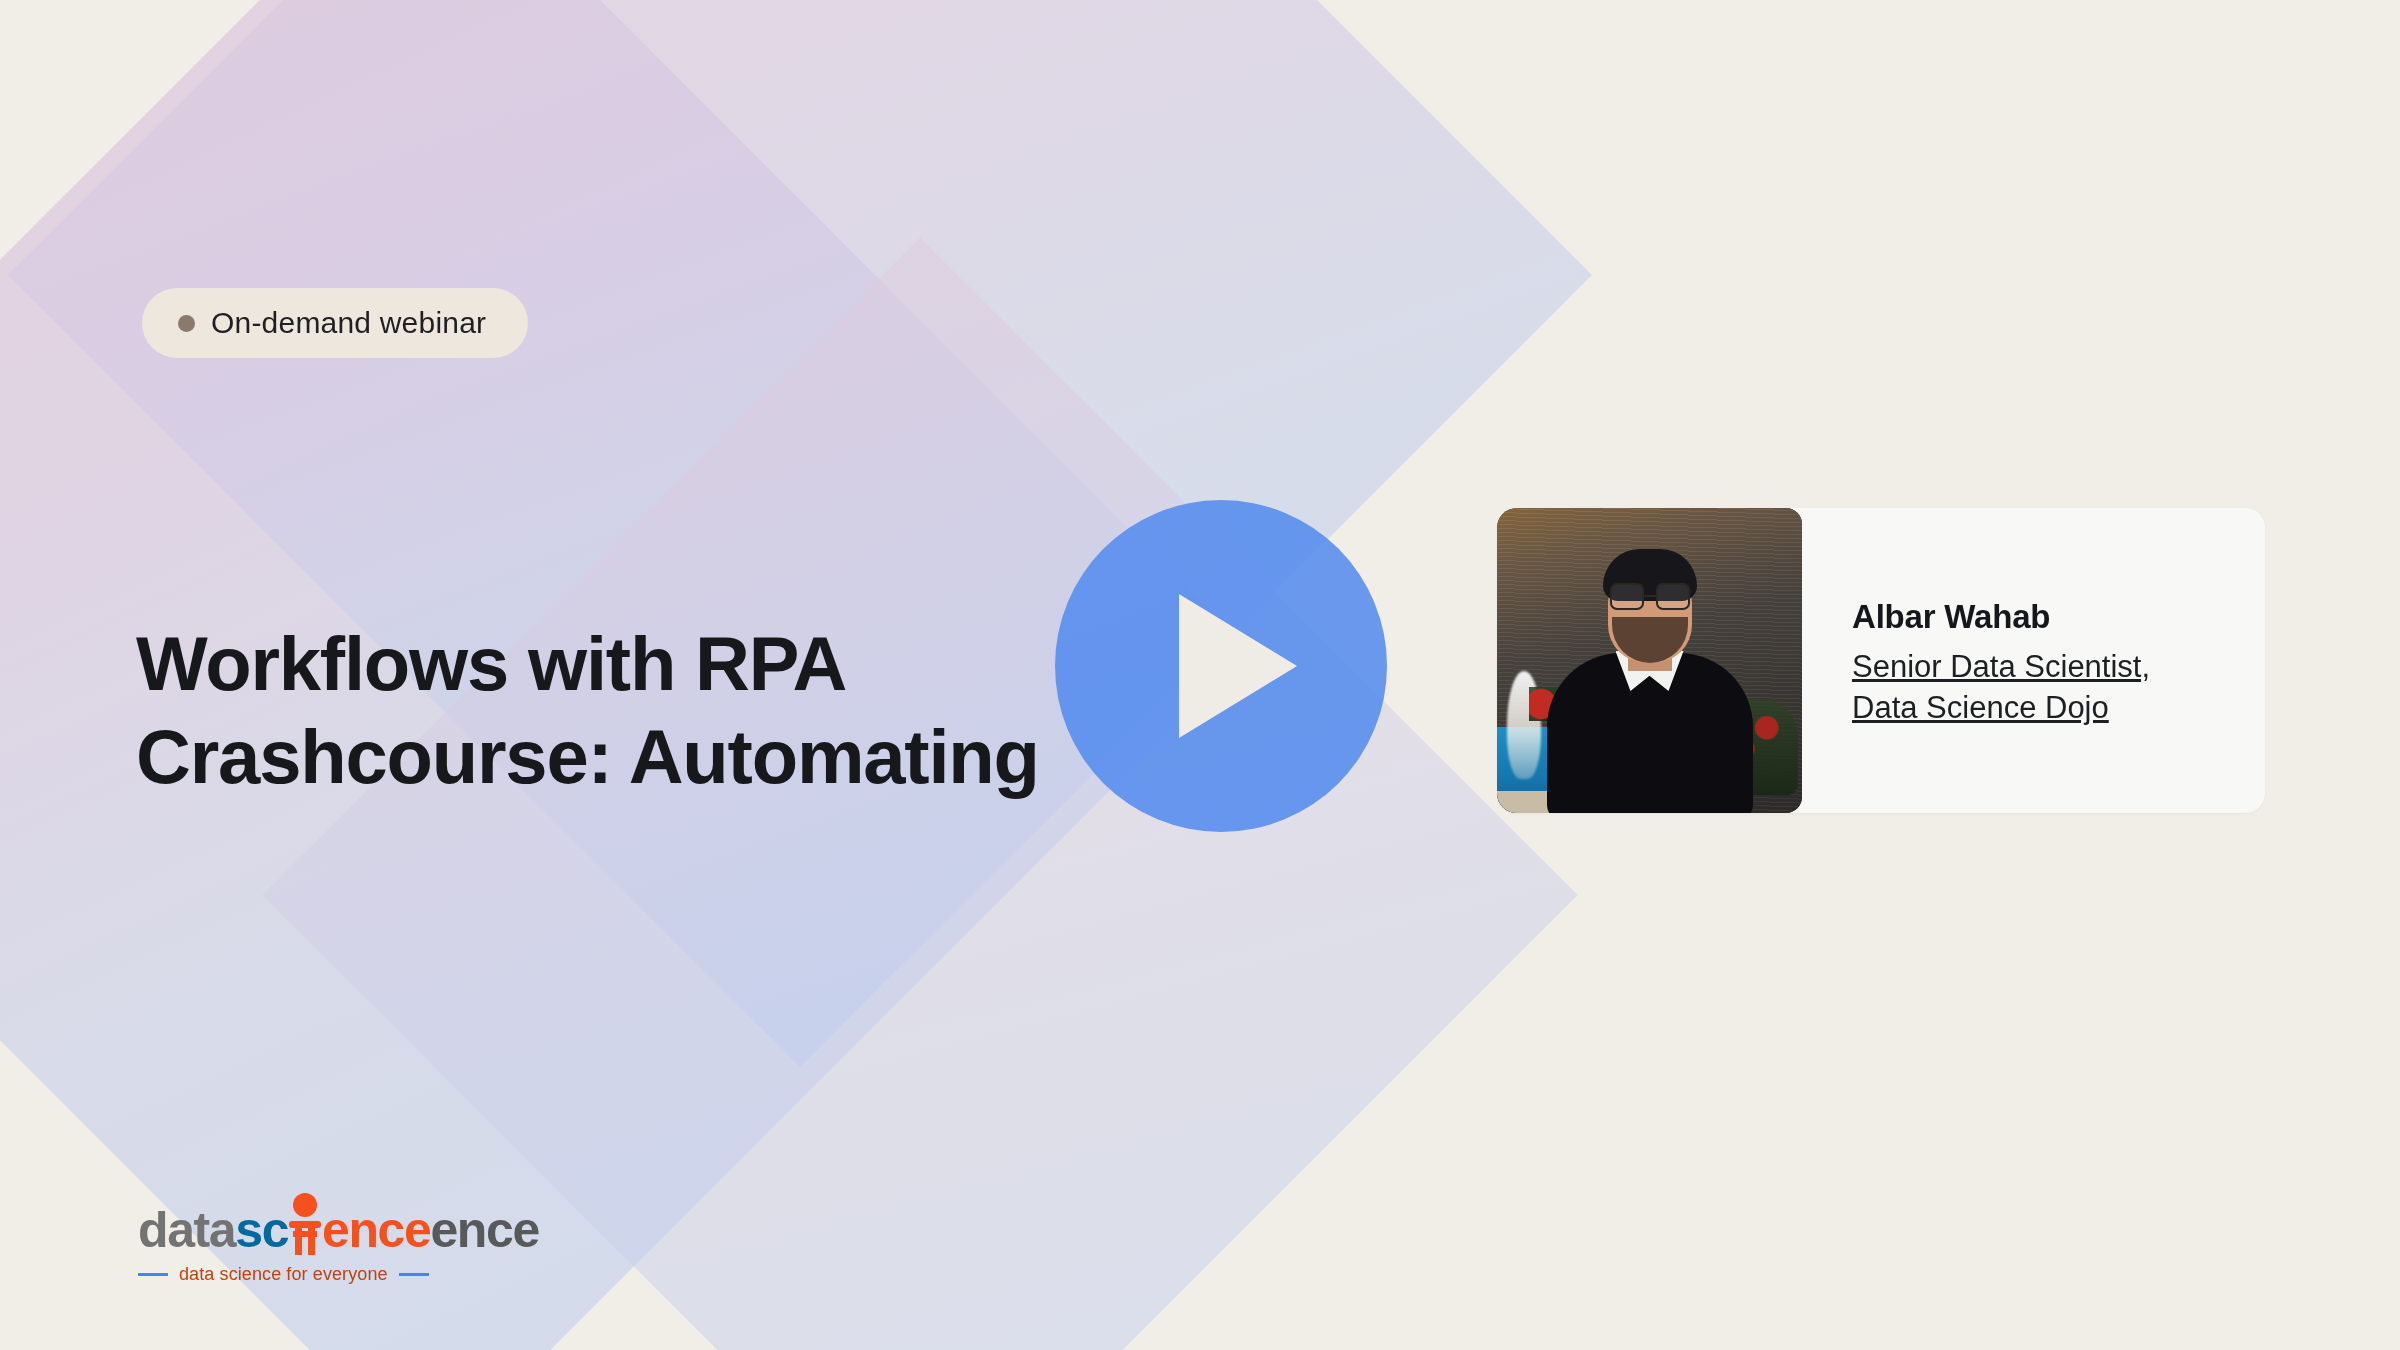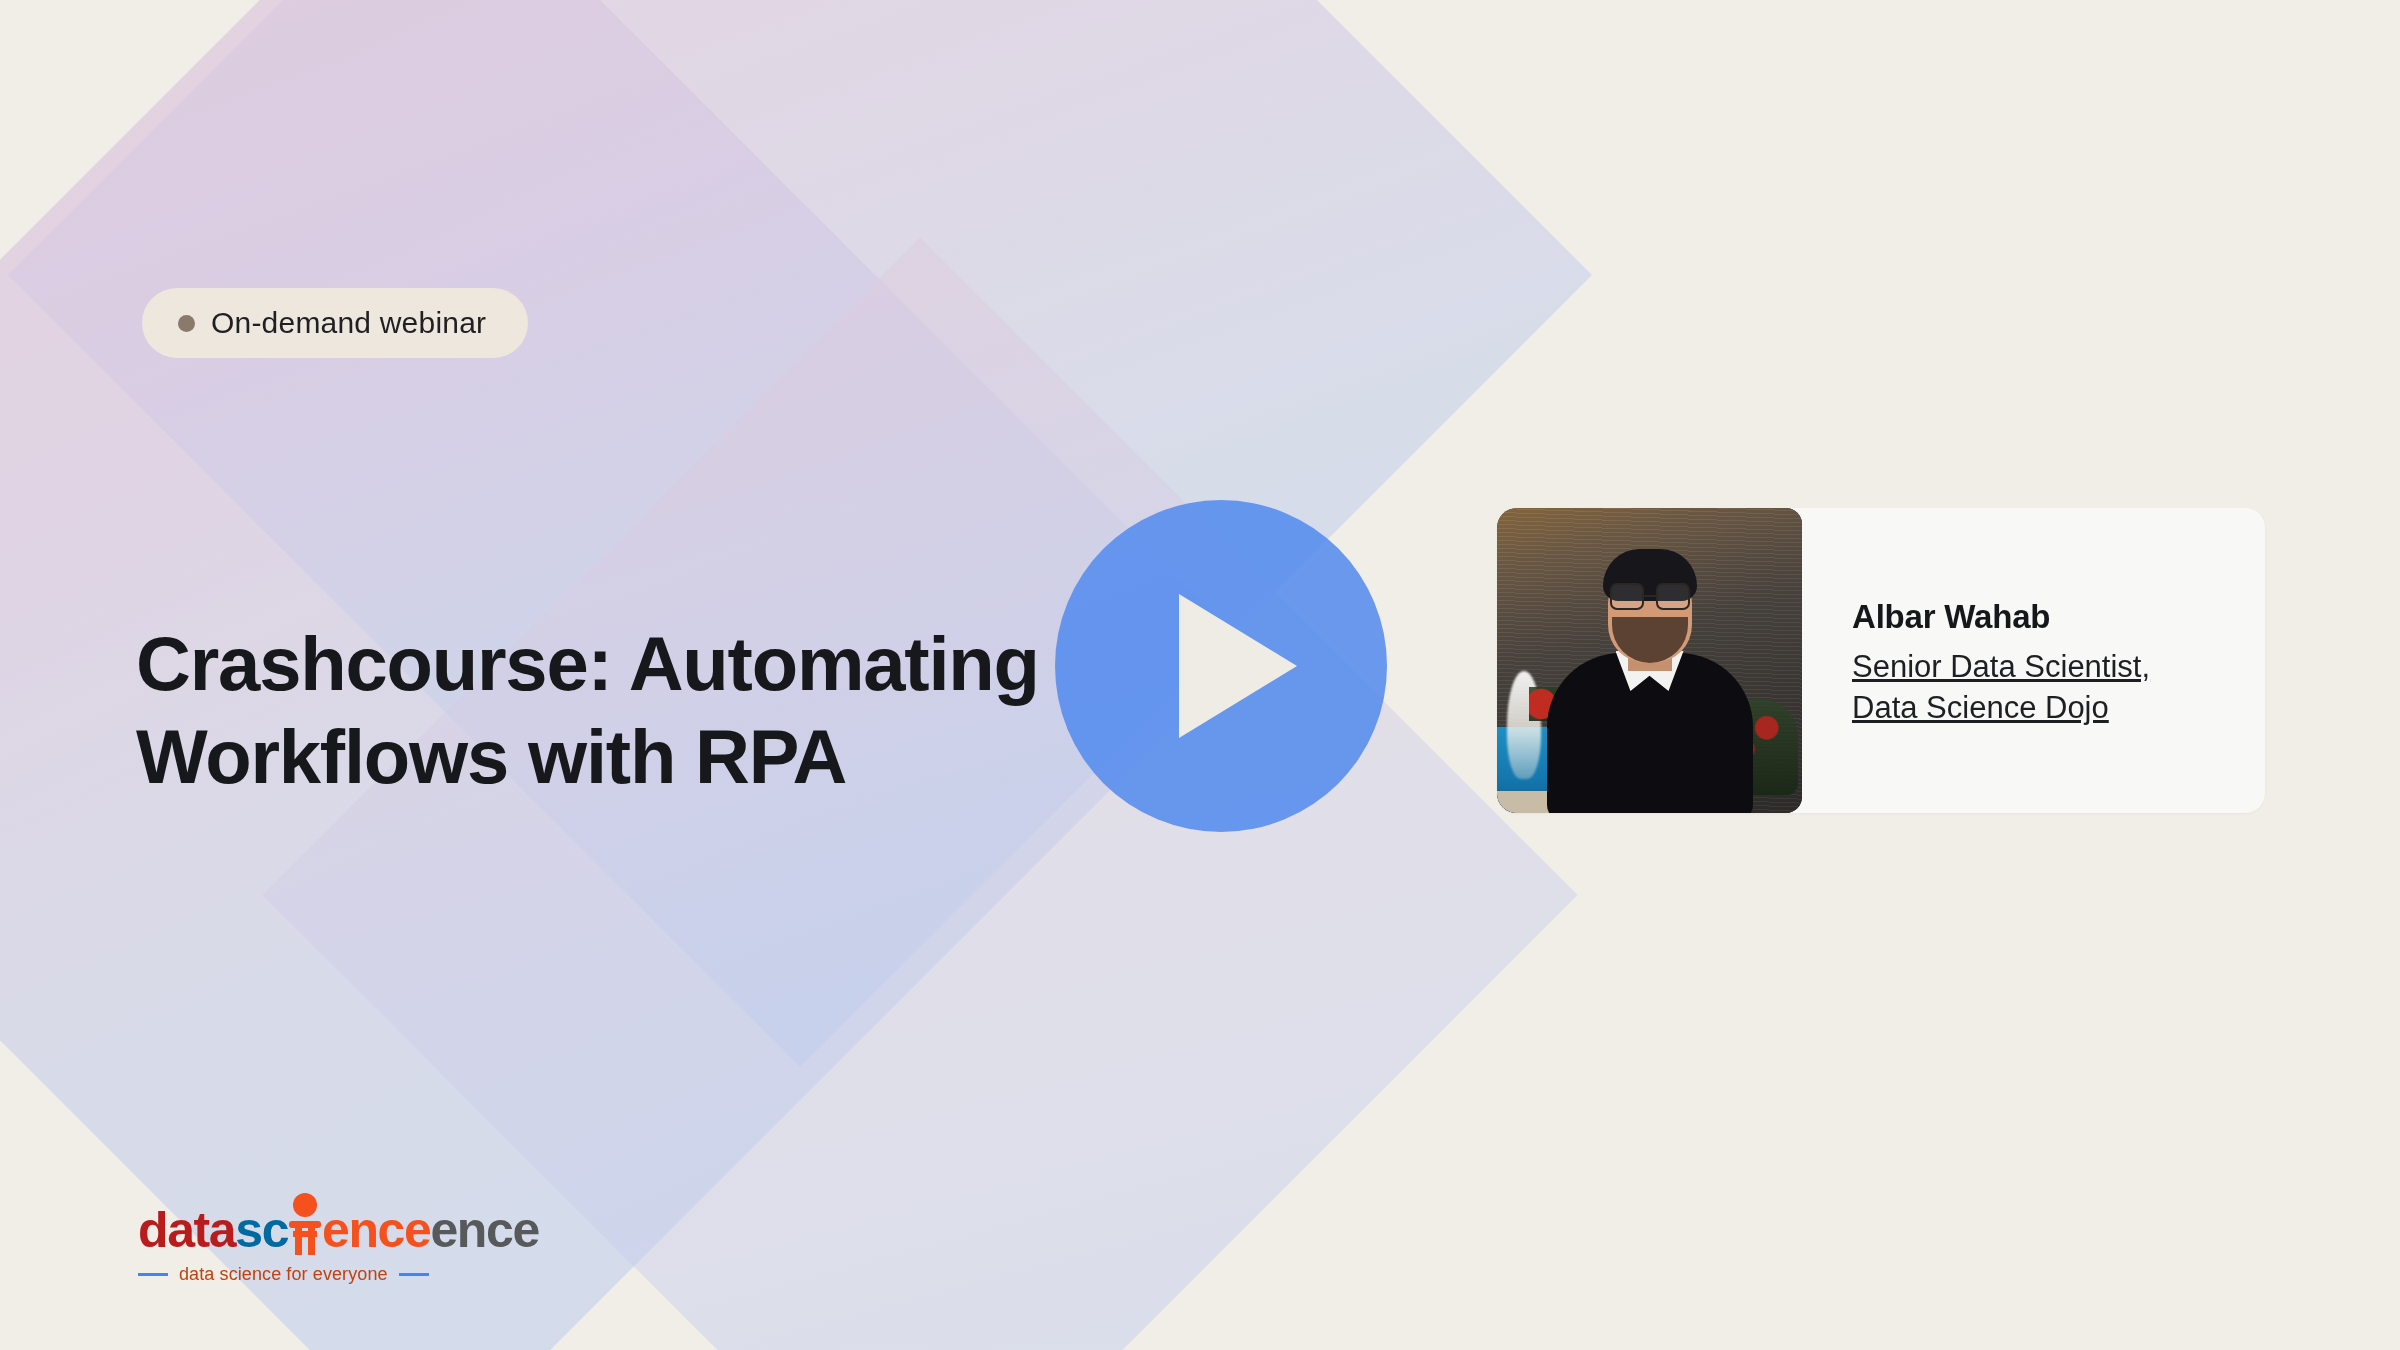--- a/index.html
+++ b/index.html
@@ -304,21 +304,21 @@
   }
   .logo-word {
     font-size: 50px;
     font-weight: 700;
     letter-spacing: -1.4px;
     line-height: 1;
     white-space: nowrap;
     position: relative;
     display: inline-block;
   }
-  .lg-data   { color: #b91c1c; }
+  .lg-data   { color: #737373; }
   .lg-sc     { color: #0369a1; }
   .lg-ence   { color: #F4511E; }
   .lg-dojo   { color: #58595B; }
   .torii {
     display: inline-block;
     position: relative;
     width: 34px;
     height: 50px;
     vertical-align: bottom;
   }
@@ -384,22 +384,22 @@
     <div class="diamond diamond-front"></div>
     <div class="diamond diamond-low"></div>
   </div>
 
   <div class="badge">
     <span class="badge-dot"></span>
     <span class="badge-label">On-demand webinar</span>
   </div>
 
   <h1 class="headline">
+    <span class="ln">Workflows with RPA</span>
     <span class="ln">Crashcourse: Automating</span>
-    <span class="ln">Workflows with RPA</span>
   </h1>
 
   <div class="play-button">
     <div class="play-triangle"></div>
   </div>
 
   <div class="speaker-card">
     <div class="speaker-photo">
       <div class="ph-wall"></div>
       <div class="ph-pool"></div>

